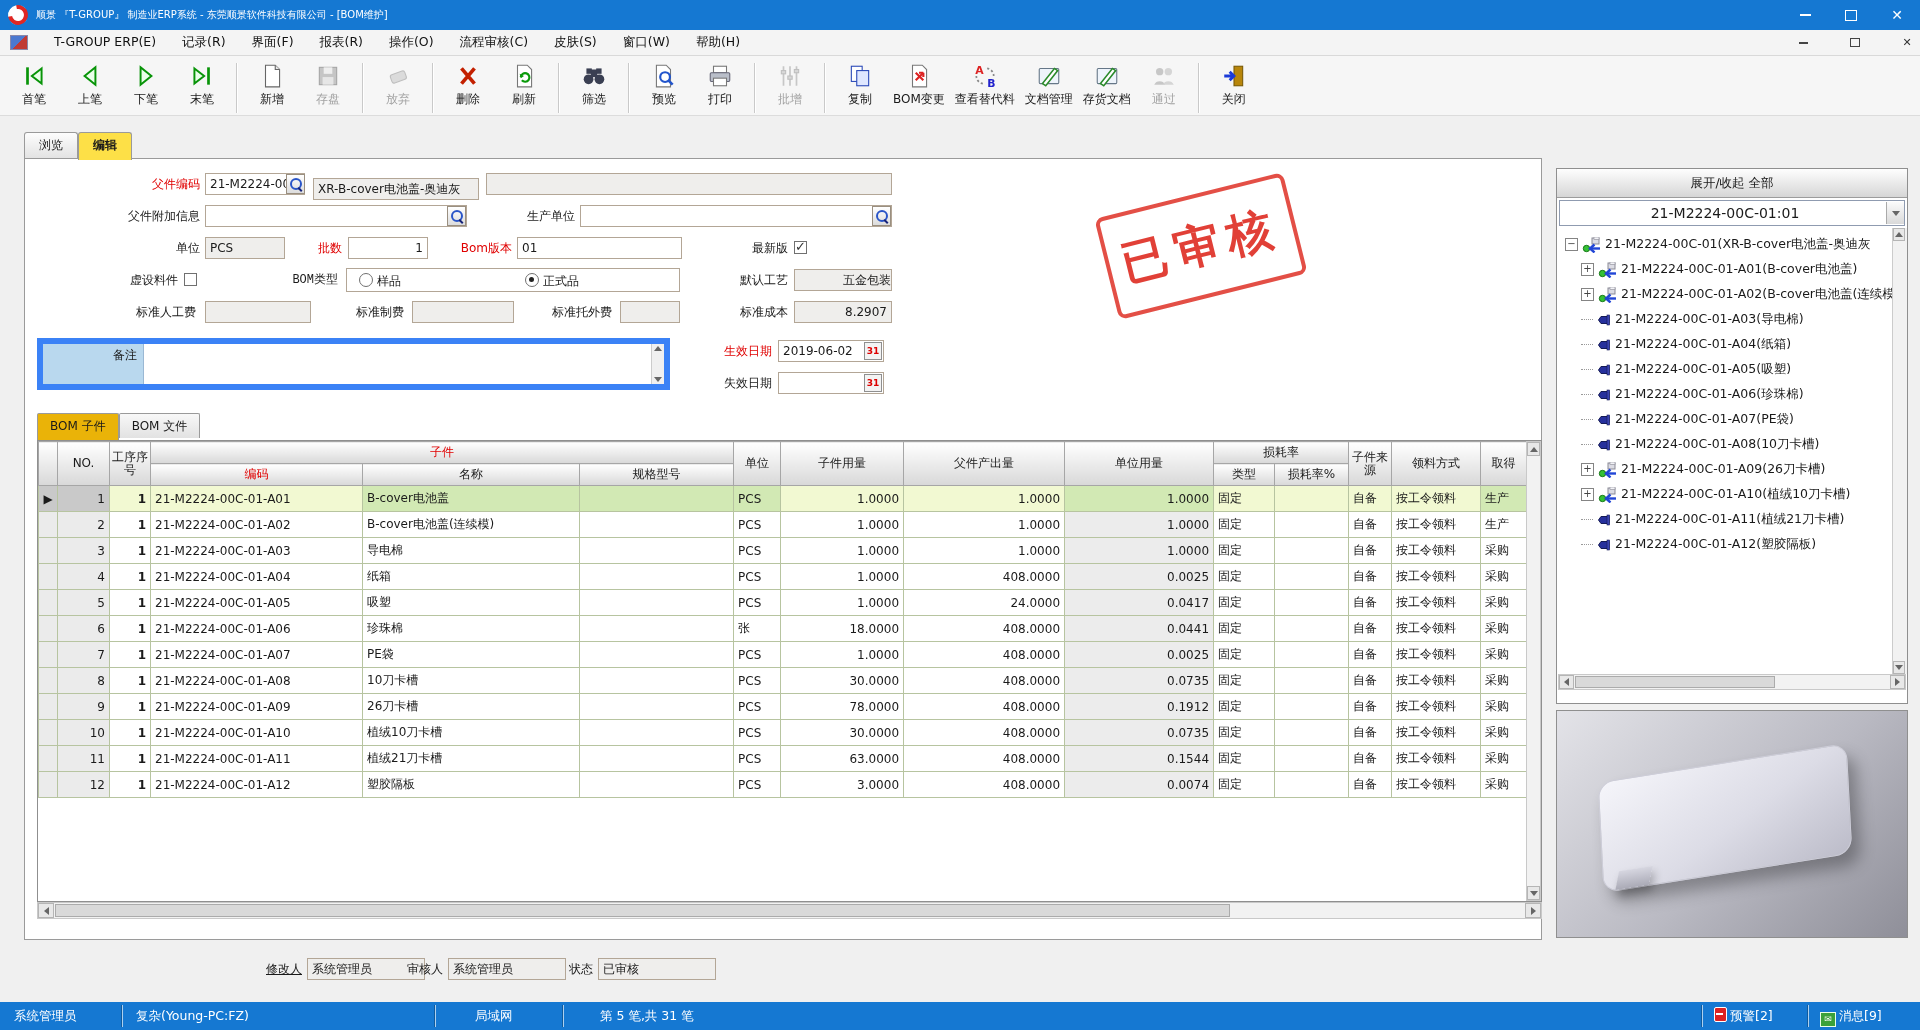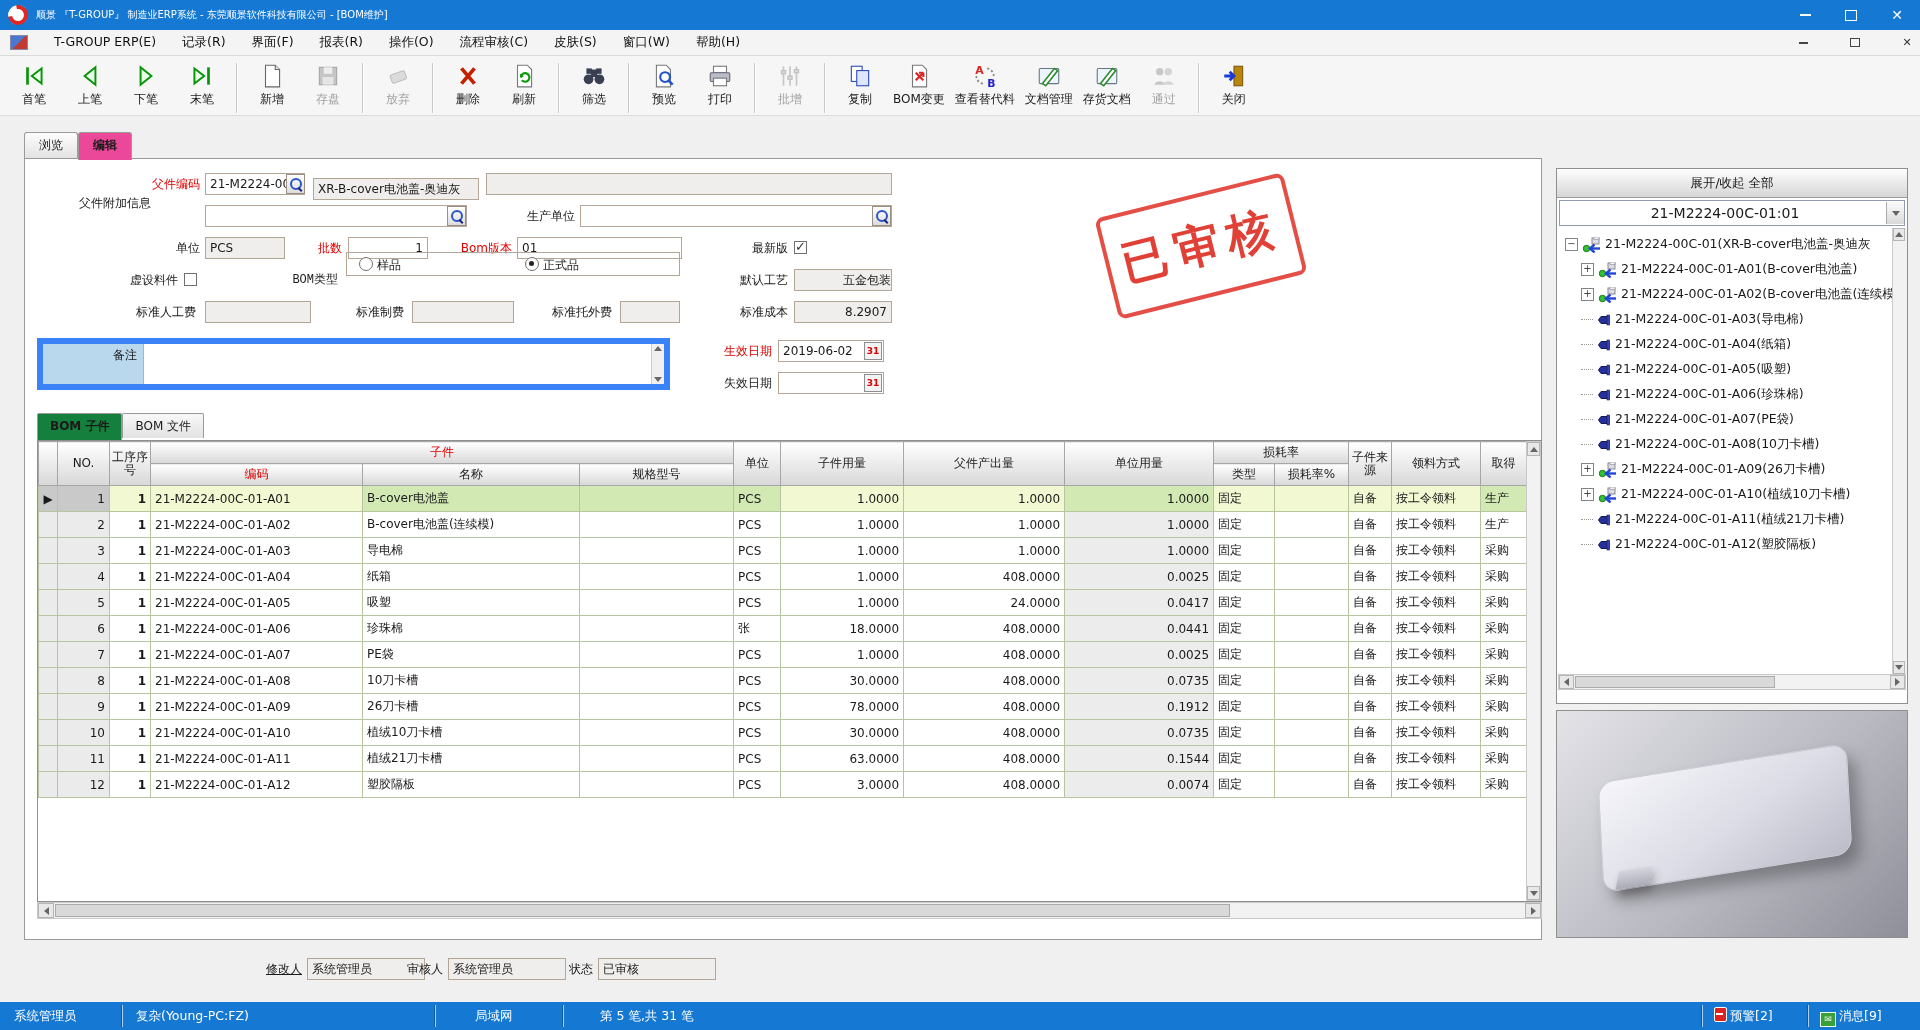--- a/index.html
+++ b/index.html
@@ -28,21 +28,21 @@
     display:flex;align-items:flex-start;padding:5px 4px 0 6px;box-sizing:border-box;}
   .tbtn{display:flex;flex-direction:column;align-items:center;min-width:46px;padding:1px 5px;}
   .tbtn .ticon{height:28px;display:flex;align-items:center;justify-content:center;}
   .tbtn .tlabel{font-size:12px;margin-top:1px;white-space:nowrap;}
   .tbtn.disabled .tlabel{color:#a2a2a2;}
   .tbtn.disabled .ticon{opacity:.5;filter:grayscale(1);}
   .tsep{width:1px;align-self:stretch;background:#c9c9c9;border-right:1px solid #fff;margin:2px 6px;}
   
   .vtab{height:25px;line-height:25px;padding:0 14px;border:1px solid #9a9a9a;border-bottom:none;
     border-radius:3px 3px 0 0;background:linear-gradient(#fdfdfd,#e3e3e3);display:inline-block;}
-  .vtab.active{background:#ec4899;font-weight:bold;height:27px;position:relative;z-index:3;}
+  .vtab.active{background:#fde047;font-weight:bold;height:27px;position:relative;z-index:3;}
   
   #main-panel{left:24px;top:158px;width:1518px;height:782px;background:#fff;border:1px solid #9a9a9a;box-sizing:border-box;}
   .lbl{position:absolute;height:22px;line-height:22px;text-align:right;color:#1a1a1a;white-space:nowrap;}
   .lbl.red{color:#e00000;}
   .fld{position:absolute;height:22px;line-height:20px;box-sizing:border-box;border:1px solid #b3a696;
        background:#fff;padding:0 4px;font-size:12px;overflow:hidden;white-space:nowrap;}
   .fld.ro{background:#efeeec;}
   .fld.num{text-align:right;}
   .magbtn{position:absolute;width:19px;height:20px;box-sizing:border-box;border:1px solid #9a8f80;
     background:linear-gradient(#ffffff,#dcdcdc);display:flex;align-items:center;justify-content:center;}
@@ -54,21 +54,21 @@
   .cb.checked::after{content:"✓";position:absolute;left:0px;top:-3px;font-size:13px;color:#333;font-weight:bold;}
   .rb{width:12px;height:12px;border:1px solid #707070;border-radius:50%;background:#fff;display:inline-block;
       vertical-align:-2px;margin-right:4px;position:relative;}
   .rb.on::after{content:"";position:absolute;left:2.5px;top:2.5px;width:5px;height:5px;border-radius:50%;background:#222;}
   #stamp{left:1104px;top:194px;width:186px;height:96px;border:4px solid rgba(222,48,38,.85);border-radius:8px;
     color:rgba(222,48,38,.92);font-size:46px;font-weight:bold;letter-spacing:8px;display:flex;align-items:center;
     justify-content:center;transform:rotate(-14deg);background:rgba(255,255,255,.04);}
   
   .dtab{height:24px;line-height:24px;padding:0 12px;border:1px solid #9a9a9a;border-bottom:none;
     border-radius:2px 2px 0 0;background:linear-gradient(#f8f8f8,#e2e2e2);display:inline-block;}
-  .dtab.active{background:#15803d;font-weight:bold;height:26px;position:relative;z-index:2;text-align:center;}
+  .dtab.active{background:#eab308;font-weight:normal;height:26px;position:relative;z-index:2;text-align:center;}
   #grid-wrap{left:37px;top:440px;width:1505px;height:462px;border:1px solid #8f8f8f;box-sizing:border-box;background:#fff;overflow:hidden;}
   table.grid{border-collapse:collapse;table-layout:fixed;width:1488px;}
   table.grid th{background:linear-gradient(#ffffff,#d8d8d8);border:1px solid #a6a6a6;font-weight:normal;
      font-size:12px;height:21px;padding:0 2px;overflow:hidden;white-space:normal;line-height:13px;}
   table.grid th.red{color:#e00000;}
   table.grid td{border:1px solid #b7c4a0;font-size:12px;height:25px;padding:0 4px;overflow:hidden;white-space:nowrap;}
   td.rowhdr{background:#ebebeb;border-color:#ababab;}
   td.num{text-align:right;}
   td.ro{background:#ececec;}
   td.boldv{font-weight:bold;}
@@ -368,21 +368,21 @@
 <div id="main-panel" class="abs"></div>
 
 <div class="lbl red" style="left:80px;top:173px;width:120px;">父件编码</div>
 <div class="fld" style="left:205px;top:173px;width:100px;">21-M2224-00C-01</div>
 <div class="magbtn" style="left:286px;top:174px;">
     <span class="mag"></span>
   </div>
 <div class="fld ro" style="left:313px;top:178px;width:166px;">XR-B-cover电池盖-奥迪灰</div>
 <div class="fld ro" style="left:486px;top:173px;width:406px;"></div>
 
-<div class="lbl" style="left:30px;top:192px;width:170px;text-align:center;">父件附加信息</div>
+<div class="lbl" style="left:30px;top:205px;width:170px;">父件附加信息</div>
 <div class="fld" style="left:205px;top:205px;width:262px;"></div>
 <div class="magbtn" style="left:447px;top:206px;">
     <span class="mag"></span>
   </div>
 <div class="lbl" style="left:475px;top:205px;width:100px;">生产单位</div>
 <div class="fld" style="left:580px;top:205px;width:312px;"></div>
 <div class="magbtn" style="left:872px;top:206px;">
     <span class="mag"></span>
   </div>
 
@@ -391,21 +391,21 @@
 <div class="lbl red" style="left:262px;top:237px;width:80px;">批数</div>
 <div class="fld num" style="left:348px;top:237px;width:80px;">1</div>
 <div class="lbl red" style="left:432px;top:237px;width:80px;">Bom版本</div>
 <div class="fld" style="left:517px;top:237px;width:165px;">01</div>
 <div class="lbl" style="left:688px;top:237px;width:100px;">最新版</div>
 <div class="cb checked" style="left:794px;top:241px;"></div>
 
 <div class="lbl" style="left:78px;top:269px;width:100px;">虚设料件</div>
 <div class="cb" style="left:184px;top:273px;"></div>
 <div class="lbl" style="left:238px;top:269px;width:100px;font-family:Liberation Mono, monospace;">BOM类型</div>
-<div class="abs" style="left:346px;top:252px;width:334px;height:24px;border:1px solid #b3a696;box-sizing:border-box;">
+<div class="abs" style="left:346px;top:268px;width:334px;height:24px;border:1px solid #b3a696;box-sizing:border-box;">
   <span style="position:absolute;left:12px;top:4px;"><span class="rb"></span><span>样品</span></span>
   <span style="position:absolute;left:178px;top:4px;"><span class="rb on"></span><span>正式品</span></span>
 </div>
 <div class="lbl" style="left:688px;top:269px;width:100px;">默认工艺</div>
 <div class="fld ro" style="left:794px;top:269px;width:98px;padding-left:48px;">五金包装工艺</div>
 
 <div class="lbl" style="left:96px;top:301px;width:100px;">标准人工费</div>
 <div class="fld ro" style="left:205px;top:301px;width:106px;"></div>
 <div class="lbl" style="left:304px;top:301px;width:100px;">标准制费</div>
 <div class="fld ro" style="left:412px;top:301px;width:102px;"></div>

